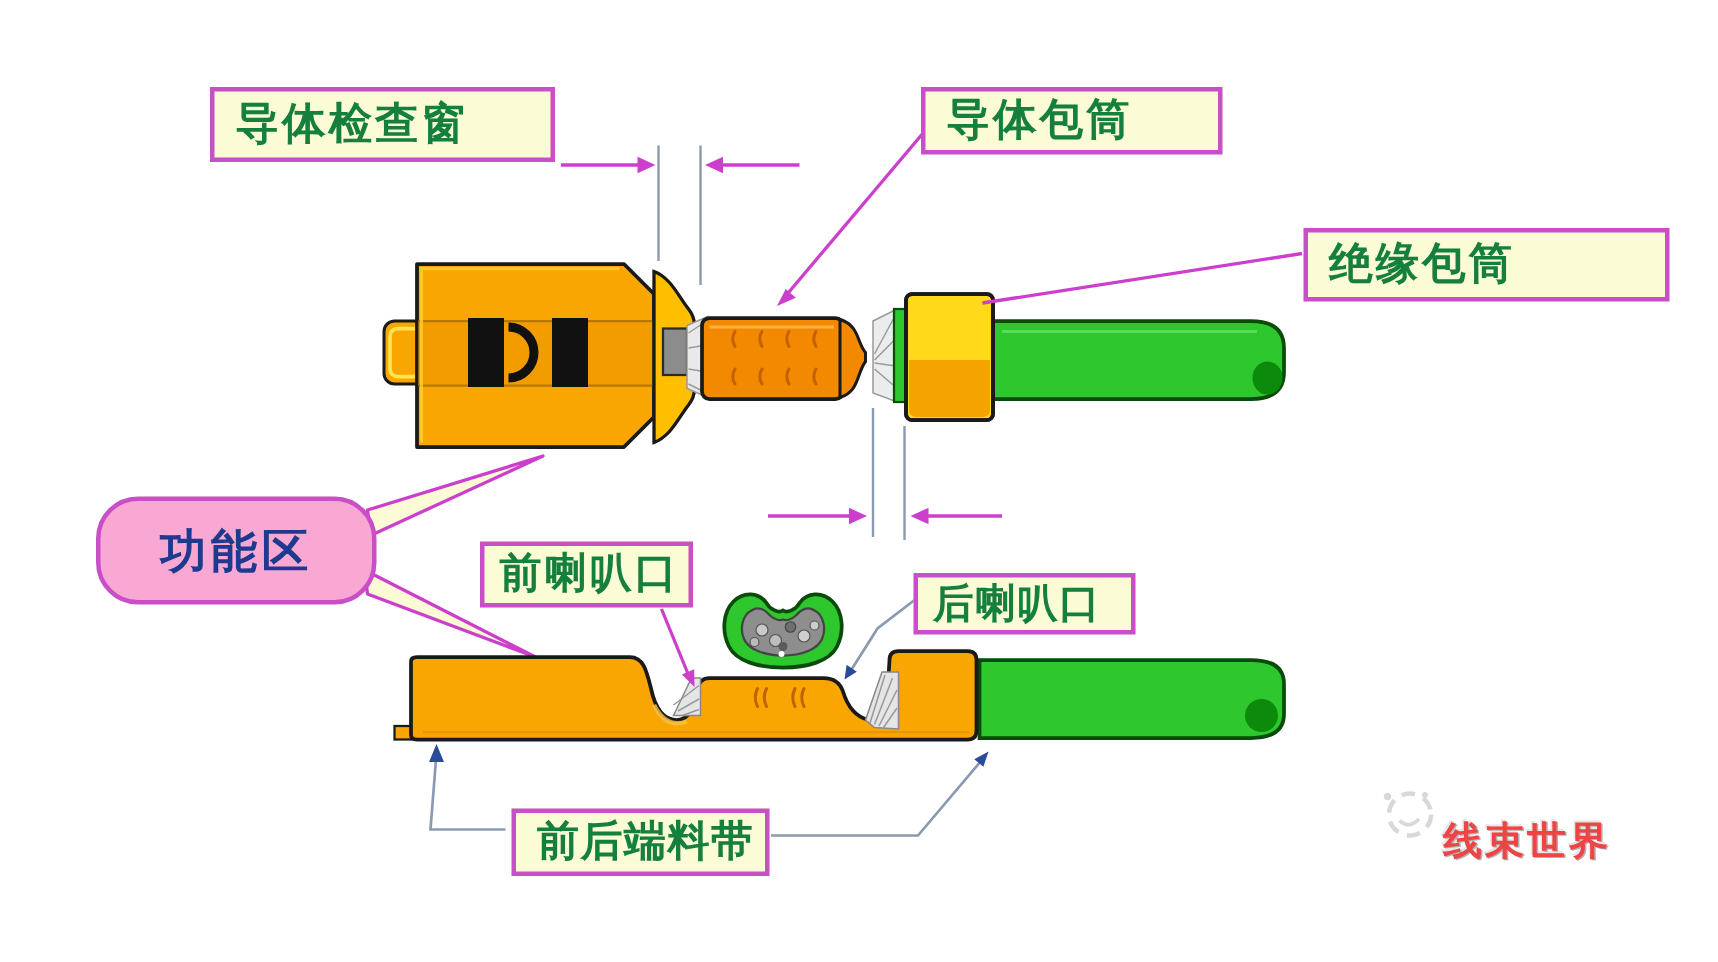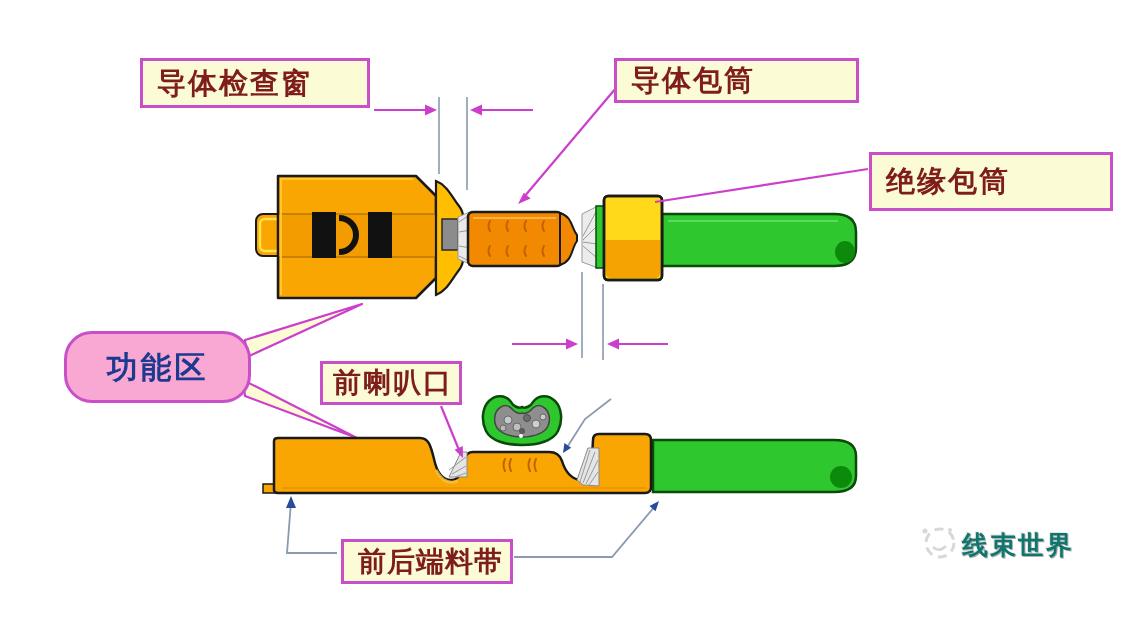--- a/index.html
+++ b/index.html
@@ -9,21 +9,21 @@
     background:#ffffff;
     overflow:hidden;
     font-family:"Liberation Serif", serif;
   }
   .stage svg{position:absolute;left:0;top:0;}
   .lbl{
     position:absolute;
     box-sizing:border-box;
     background:#FBFBD6;
     border:3px solid #C94FC9;
-    color:#7f1d1d;
+    color:#15803d;
     display:flex;
     align-items:center;
     font-size:29px;
     font-weight:600;
     letter-spacing:2px;
     padding-left:14px;
     white-space:nowrap;
     line-height:1;
   }
   .bubble{
@@ -36,27 +36,28 @@
     display:flex;
     align-items:center;
     justify-content:center;
     font-size:31px;
     font-weight:bold;
     letter-spacing:3px;
     line-height:1;
   }
   .watermark{
     position:absolute;
-    color:#0f766e;
+    color:#ef4444;
     font-family:"Liberation Sans", sans-serif;
     font-weight:bold;
     font-size:26px;
     letter-spacing:2px;
     text-shadow:1px 1px 0 #b0b0b0, -1px -1px 0 #e6e6e6;
     white-space:nowrap;
+    margin-top:15px;
   }
 </style>
 </head>
 <body>
 
 <div class="stage">
 
   <svg width="1145" height="641" viewBox="0 0 1145 641">
 
     <g>
@@ -199,27 +200,28 @@
     <g opacity="0.9">
       <circle cx="940" cy="543" r="14" fill="none" stroke="#D4D4D4" stroke-width="3" stroke-dasharray="9 6"></circle>
       <circle cx="925" cy="531" r="2.5" fill="#D4D4D4"></circle>
       <circle cx="950" cy="530" r="2" fill="#D4D4D4"></circle>
       <path d="M933,547 q6,6 13,-1" fill="none" stroke="#D4D4D4" stroke-width="2.5"></path>
     </g>
   </svg>
 
   <div class="lbl" style="left:140px;top:58px;width:230px;height:50px;">导体检查窗</div>
 
-  <div class="lbl" style="left:614px;top:58px;width:245px;height:45px;">导体包筒</div>
-
-  <div class="lbl" style="left:869px;top:152px;width:244px;height:59px;">绝缘包筒</div>
+  <div class="lbl" style="left:614px;top:58px;width:201px;height:45px;">导体包筒</div>
+
+  <div class="lbl" style="left:869px;top:152px;width:244px;height:49px;">绝缘包筒</div>
 
 
   <div class="bubble" style="left:64px;top:331px;width:187px;height:72px;">功能区</div>
 
   <div class="lbl" style="left:320px;top:361px;width:142px;height:44px;font-size:28px;padding-left:10px;">前喇叭口</div>
 
+  <div class="lbl" style="left:609px;top:382px;width:148px;height:41px;font-size:27px;padding-left:10px;letter-spacing:1px;">后喇叭口</div>
 
   <div class="lbl" style="left:341px;top:539px;width:172px;height:45px;font-size:28px;letter-spacing:1px;">前后端料带</div>
 
   <div class="watermark" style="left:962px;top:528px;">线束世界</div>
 
 </div>
 
 </body></html>

